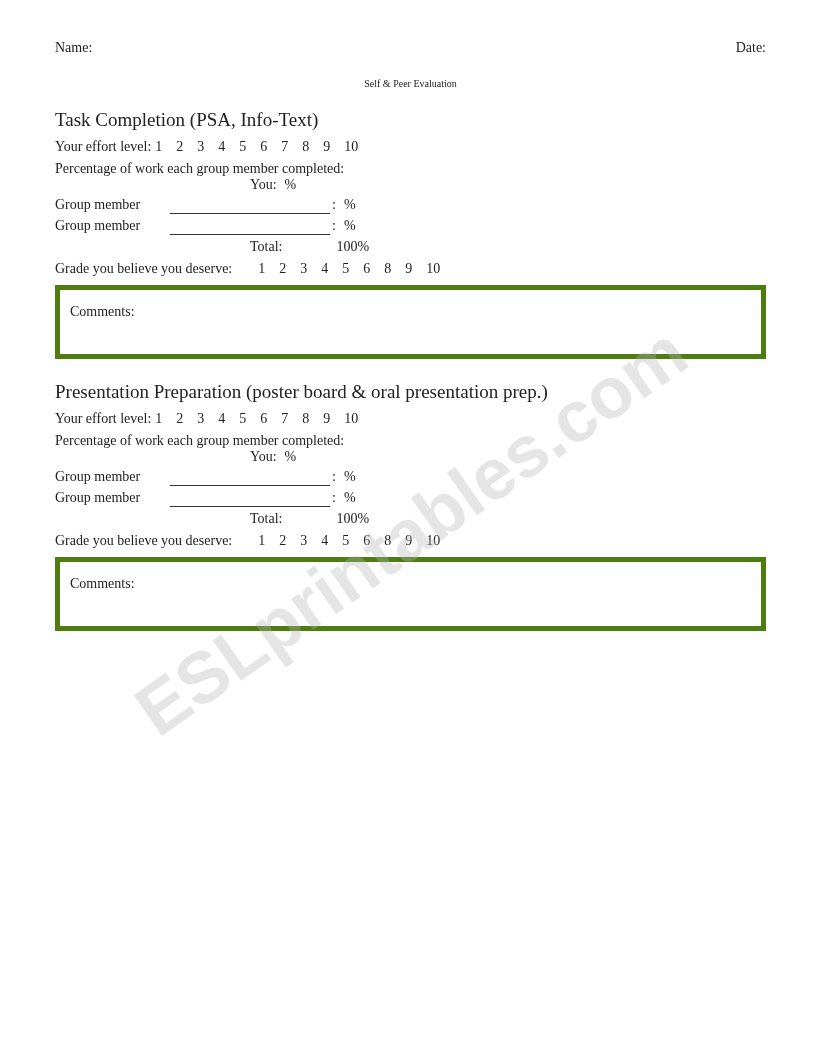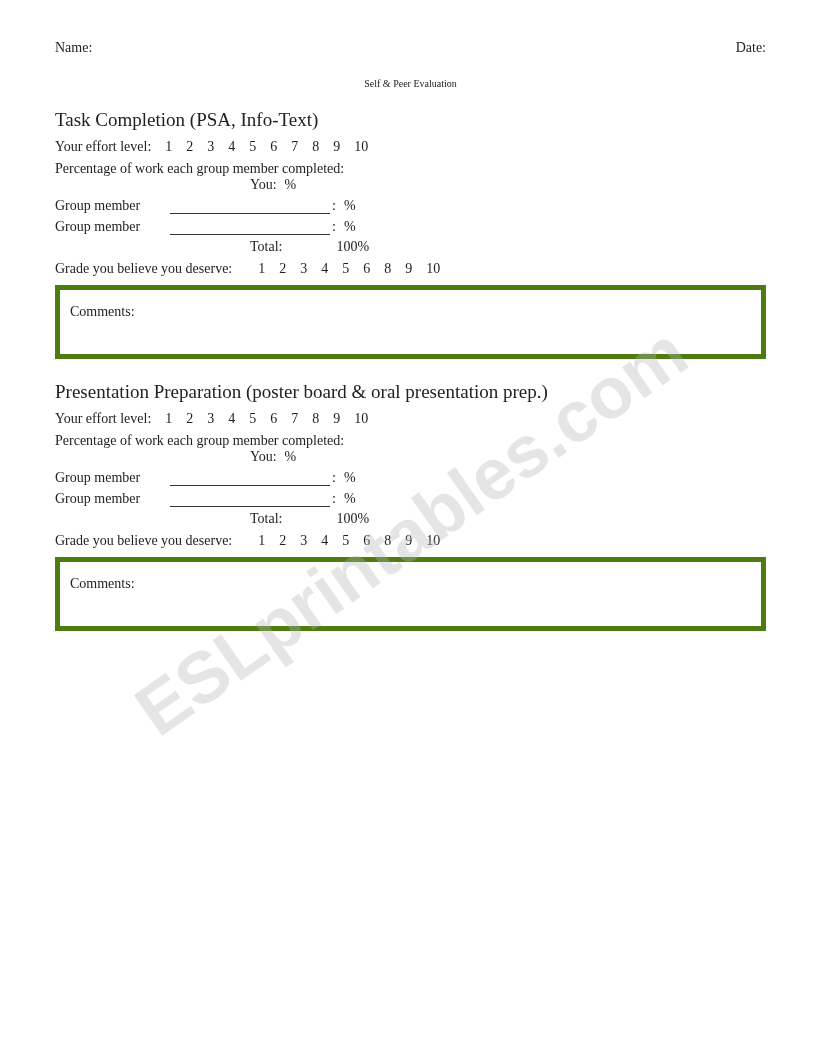--- a/index.html
+++ b/index.html
@@ -63,21 +63,20 @@
     }
 
     .section-title span {
       font-weight: normal;
     }
 
     .effort-row {
       display: flex;
       align-items: center;
       margin-bottom: 6px;
-      gap: 10px;
     }
 
     .effort-row .label {
       margin-right: 4px;
     }
 
     .number-list {
       display: flex;
       gap: 14px;
     }
@@ -92,21 +91,20 @@
       margin-left: 195px;
       margin-bottom: 4px;
     }
 
     .pct-you .you-label {
       margin-right: 8px;
     }
 
     .pct-member {
       display: flex;
-      align-items: center;
       margin-bottom: 4px;
     }
 
     .pct-member .member-label {
       min-width: 115px;
     }
 
     .underline-field {
       border-bottom: 1px solid #333;
       display: inline-block;

